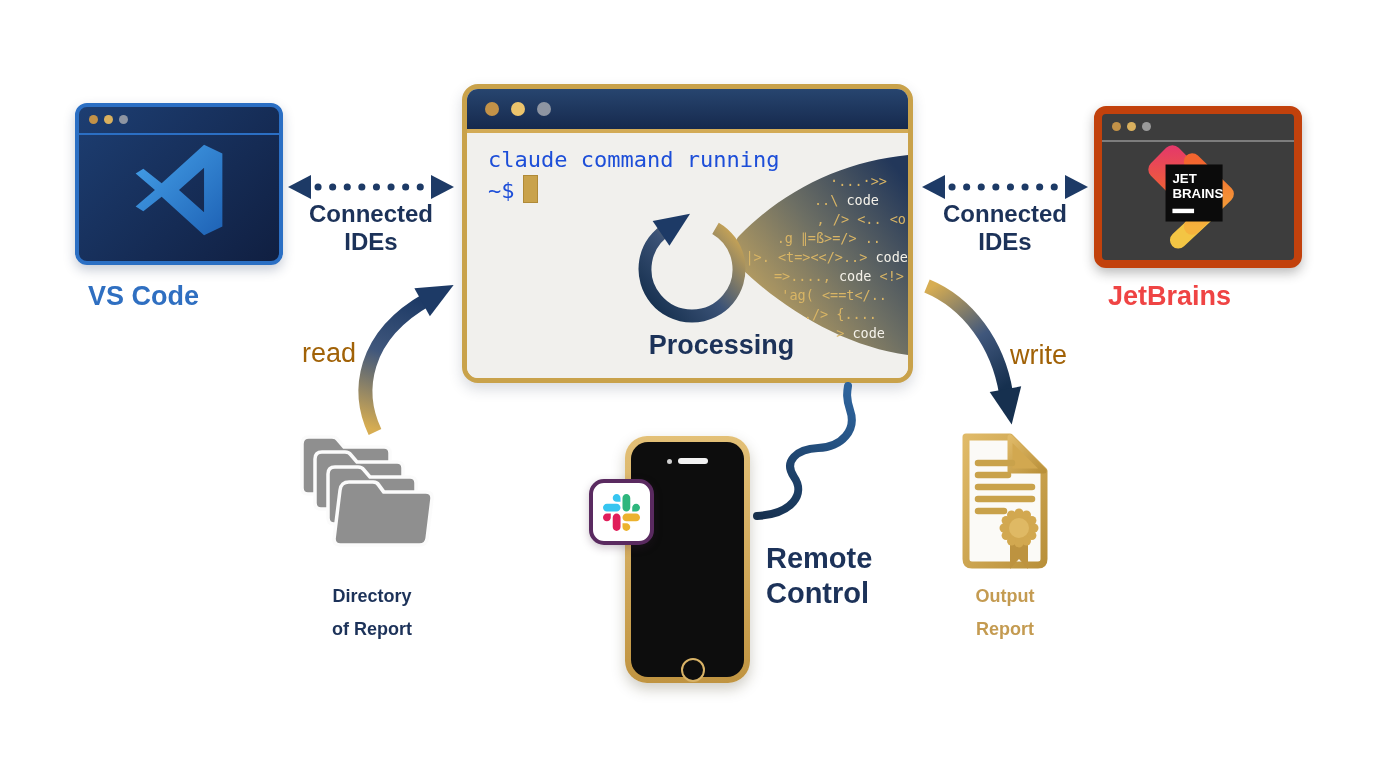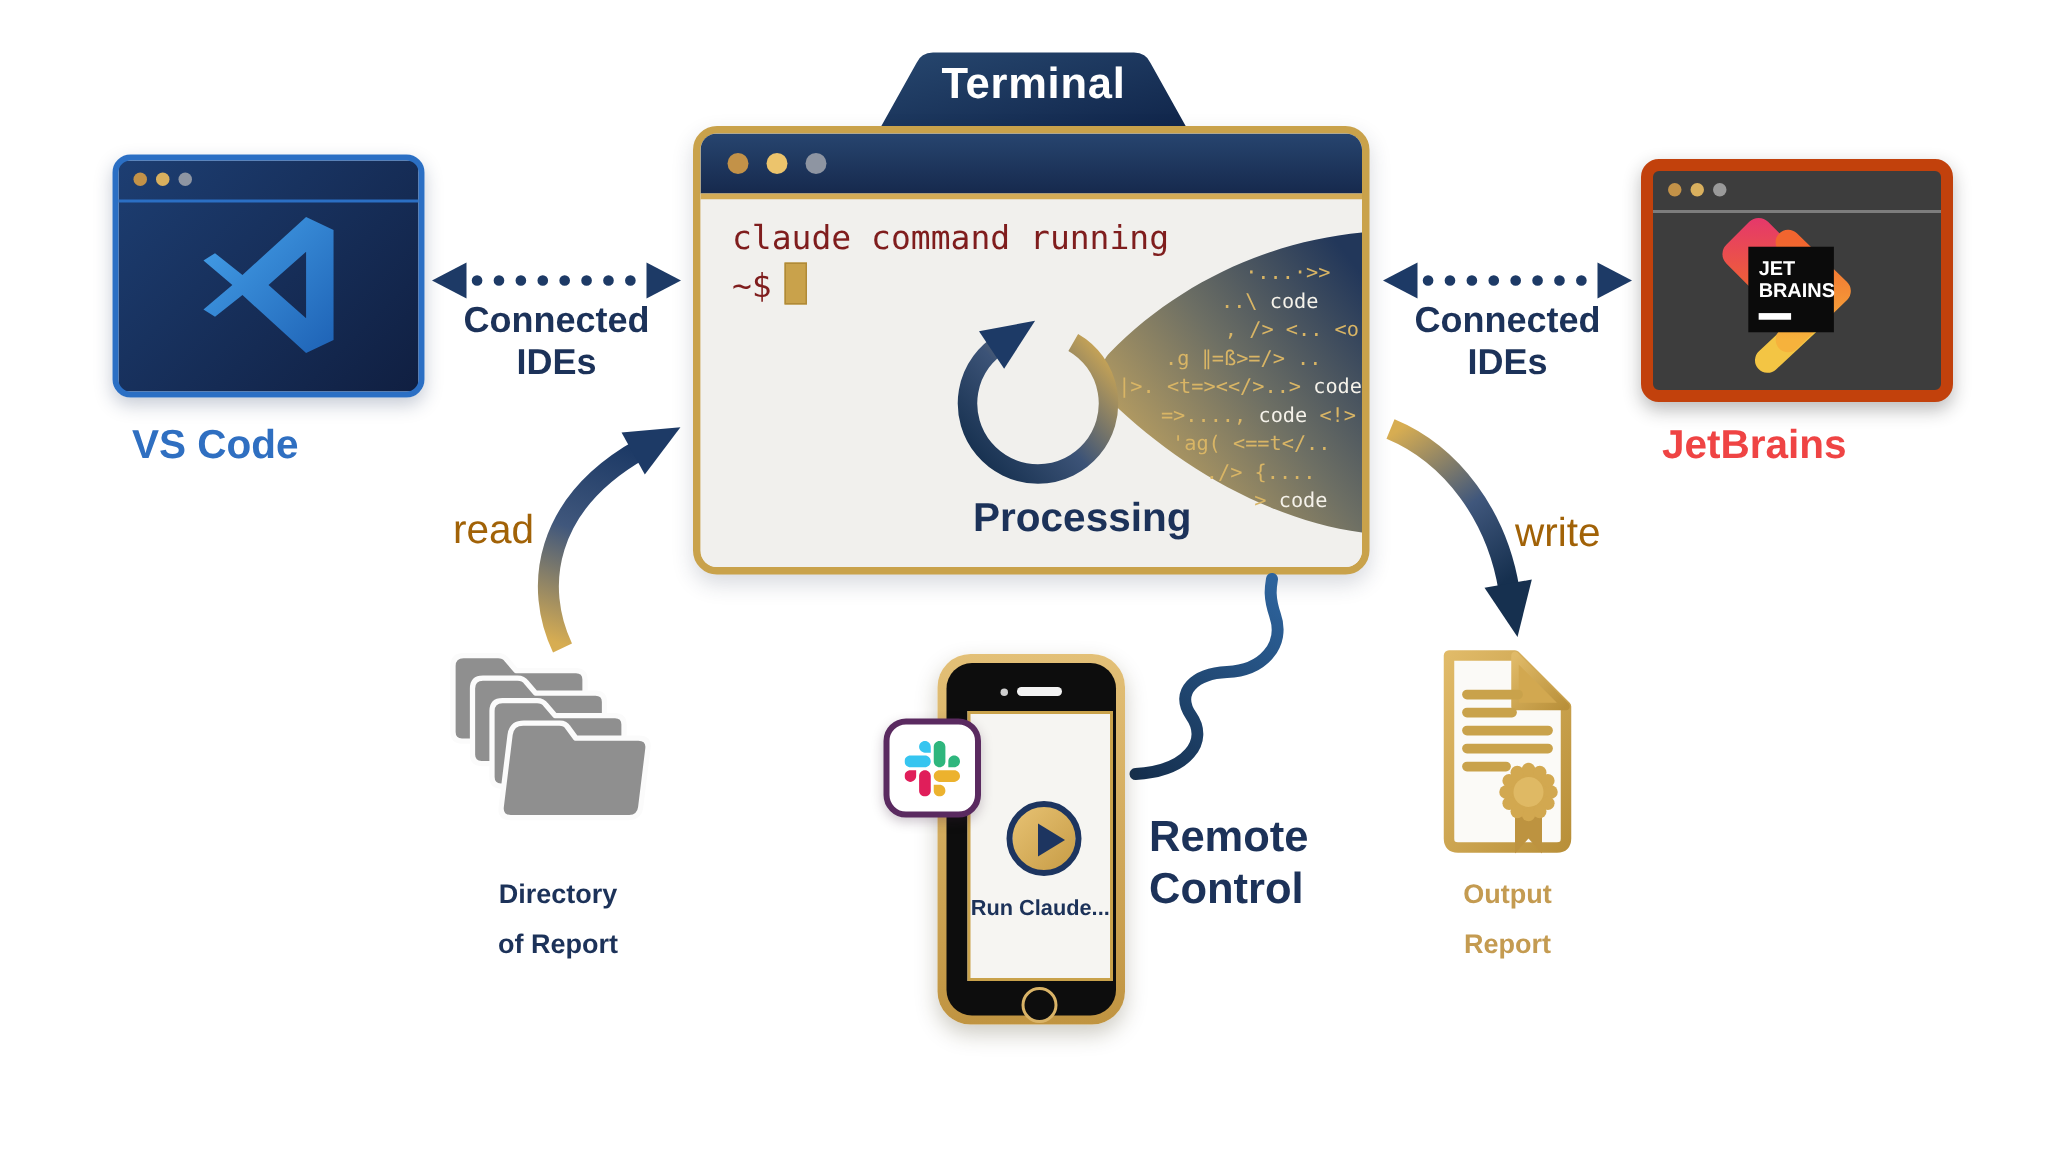--- a/index.html
+++ b/index.html
@@ -13,21 +13,21 @@
     color:#ffffff;font-size:29px;font-weight:700;letter-spacing:.5px;}
 
   
   .terminal{left:462px;top:84px;width:451px;height:299px;z-index:2;
     border:5px solid #c9a24b;border-radius:16px;background:#f1f0ed;
     box-shadow:0 6px 14px rgba(40,50,80,.18);box-sizing:border-box;overflow:hidden;}
   .term-titlebar{height:40px;background:linear-gradient(180deg,#27456f 0%,#16294d 100%);
     border-bottom:4px solid #d3ab56;position:relative;}
   .dot{position:absolute;top:13px;width:14px;height:14px;border-radius:50%;}
   .term-body{position:relative;width:100%;height:246px;background:#f1f0ed;overflow:hidden;}
-  .term-text{position:absolute;left:21px;top:12px;color:#7f1d1d;
+  .term-text{position:absolute;left:21px;top:12px;color:#1d4ed8;
     font-family:"DejaVu Sans Mono",monospace;font-size:22px;line-height:30px;white-space:pre;}
   .cursor{display:inline-block;width:13px;height:26px;background:#c9a24b;
     vertical-align:-5px;margin-left:8px;border:1px solid #b08a37;}
   .processing-label{position:absolute;left:0;top:197px;width:509px;text-align:center;
     color:#1c3259;font-size:27px;font-weight:700;}
   .funnel-svg{position:absolute;left:0;top:0;}
   .funnel-text{font-family:"DejaVu Sans Mono",monospace;font-size:13.5px;}
   .ft-gold{fill:#d9b565;} .ft-white{fill:#f5f2ea;}
 
   
@@ -89,32 +89,20 @@
     color:#1a2e55;font-size:31px;font-weight:500;z-index:2;}
   .caption b{font-weight:800;}
 
   .overlay-svg{left:0;top:0;z-index:3;pointer-events:none;}
 </style>
 </head>
 <body>
 
 <div class="canvas">
 
-  <div class="abs banner">
-    <svg width="212" height="52">
-      <defs>
-        <linearGradient id="bannerG" x1="0" y1="0" x2="1" y2="1">
-          <stop offset="0" stop-color="#27476f"></stop>
-            <stop offset="1" stop-color="#10254a"></stop>
-        </linearGradient>
-      </defs>
-      <path d="M4,52 L28,9 Q31,2 39,2 L173,2 Q181,2 184,9 L208,52 Z" fill="url(#bannerG)"></path>
-    </svg>
-    <div class="banner-label">Terminal</div>
-  </div>
 
   <div class="abs terminal">
     <div class="term-titlebar">
       <span class="dot" style="left:18px;background:#c39248"></span>
       <span class="dot" style="left:44px;background:#ecc46c"></span>
       <span class="dot" style="left:70px;background:#8e95a2"></span>
     </div>
     <div class="term-body">
       <svg class="funnel-svg" width="441" height="246" viewBox="0 0 441 246">
         <defs>
@@ -260,26 +248,20 @@
   </svg>
   <div class="stack-label out-label">
     <span>Output</span><br>
     <span>Report</span>
   </div>
 
   <div class="abs phone">
     <div class="phone-bezel">
       <span class="speaker"></span>
       <span class="camera-dot"></span>
-      <div class="phone-screen">
-        <div class="play-button">
-          <span class="play-tri"></span>
-        </div>
-        <div class="run-label">Run Claude...</div>
-      </div>
       <div class="home-button"></div>
     </div>
   </div>
 
   <div class="abs slack-badge">
     <svg width="37" height="37" viewBox="0 0 122.8 122.8">
       <path fill="#E01E5A" d="M25.8,77.6c0,7.1-5.8,12.9-12.9,12.9S0,84.7,0,77.6s5.8-12.9,12.9-12.9h12.9V77.6z M32.3,77.6c0-7.1,5.8-12.9,12.9-12.9s12.9,5.8,12.9,12.9v32.3c0,7.1-5.8,12.9-12.9,12.9s-12.9-5.8-12.9-12.9V77.6z"></path>
       <path fill="#36C5F0" d="M45.2,25.8c-7.1,0-12.9-5.8-12.9-12.9S38.1,0,45.2,0s12.9,5.8,12.9,12.9v12.9H45.2z M45.2,32.3c7.1,0,12.9,5.8,12.9,12.9s-5.8,12.9-12.9,12.9H12.9C5.8,58.1,0,52.3,0,45.2s5.8-12.9,12.9-12.9H45.2z"></path>
       <path fill="#2EB67D" d="M97,45.2c0-7.1,5.8-12.9,12.9-12.9s12.9,5.8,12.9,12.9s-5.8,12.9-12.9,12.9H97V45.2z M90.5,45.2c0,7.1-5.8,12.9-12.9,12.9s-12.9-5.8-12.9-12.9V12.9C64.7,5.8,70.5,0,77.6,0s12.9,5.8,12.9,12.9V45.2z"></path>
       <path fill="#ECB22E" d="M77.6,97c7.1,0,12.9,5.8,12.9,12.9s-5.8,12.9-12.9,12.9s-12.9-5.8-12.9-12.9V97H77.6z M77.6,90.5c-7.1,0-12.9-5.8-12.9-12.9s5.8-12.9,12.9-12.9h32.3c7.1,0,12.9,5.8,12.9,12.9s-5.8,12.9-12.9,12.9H77.6z"></path>

